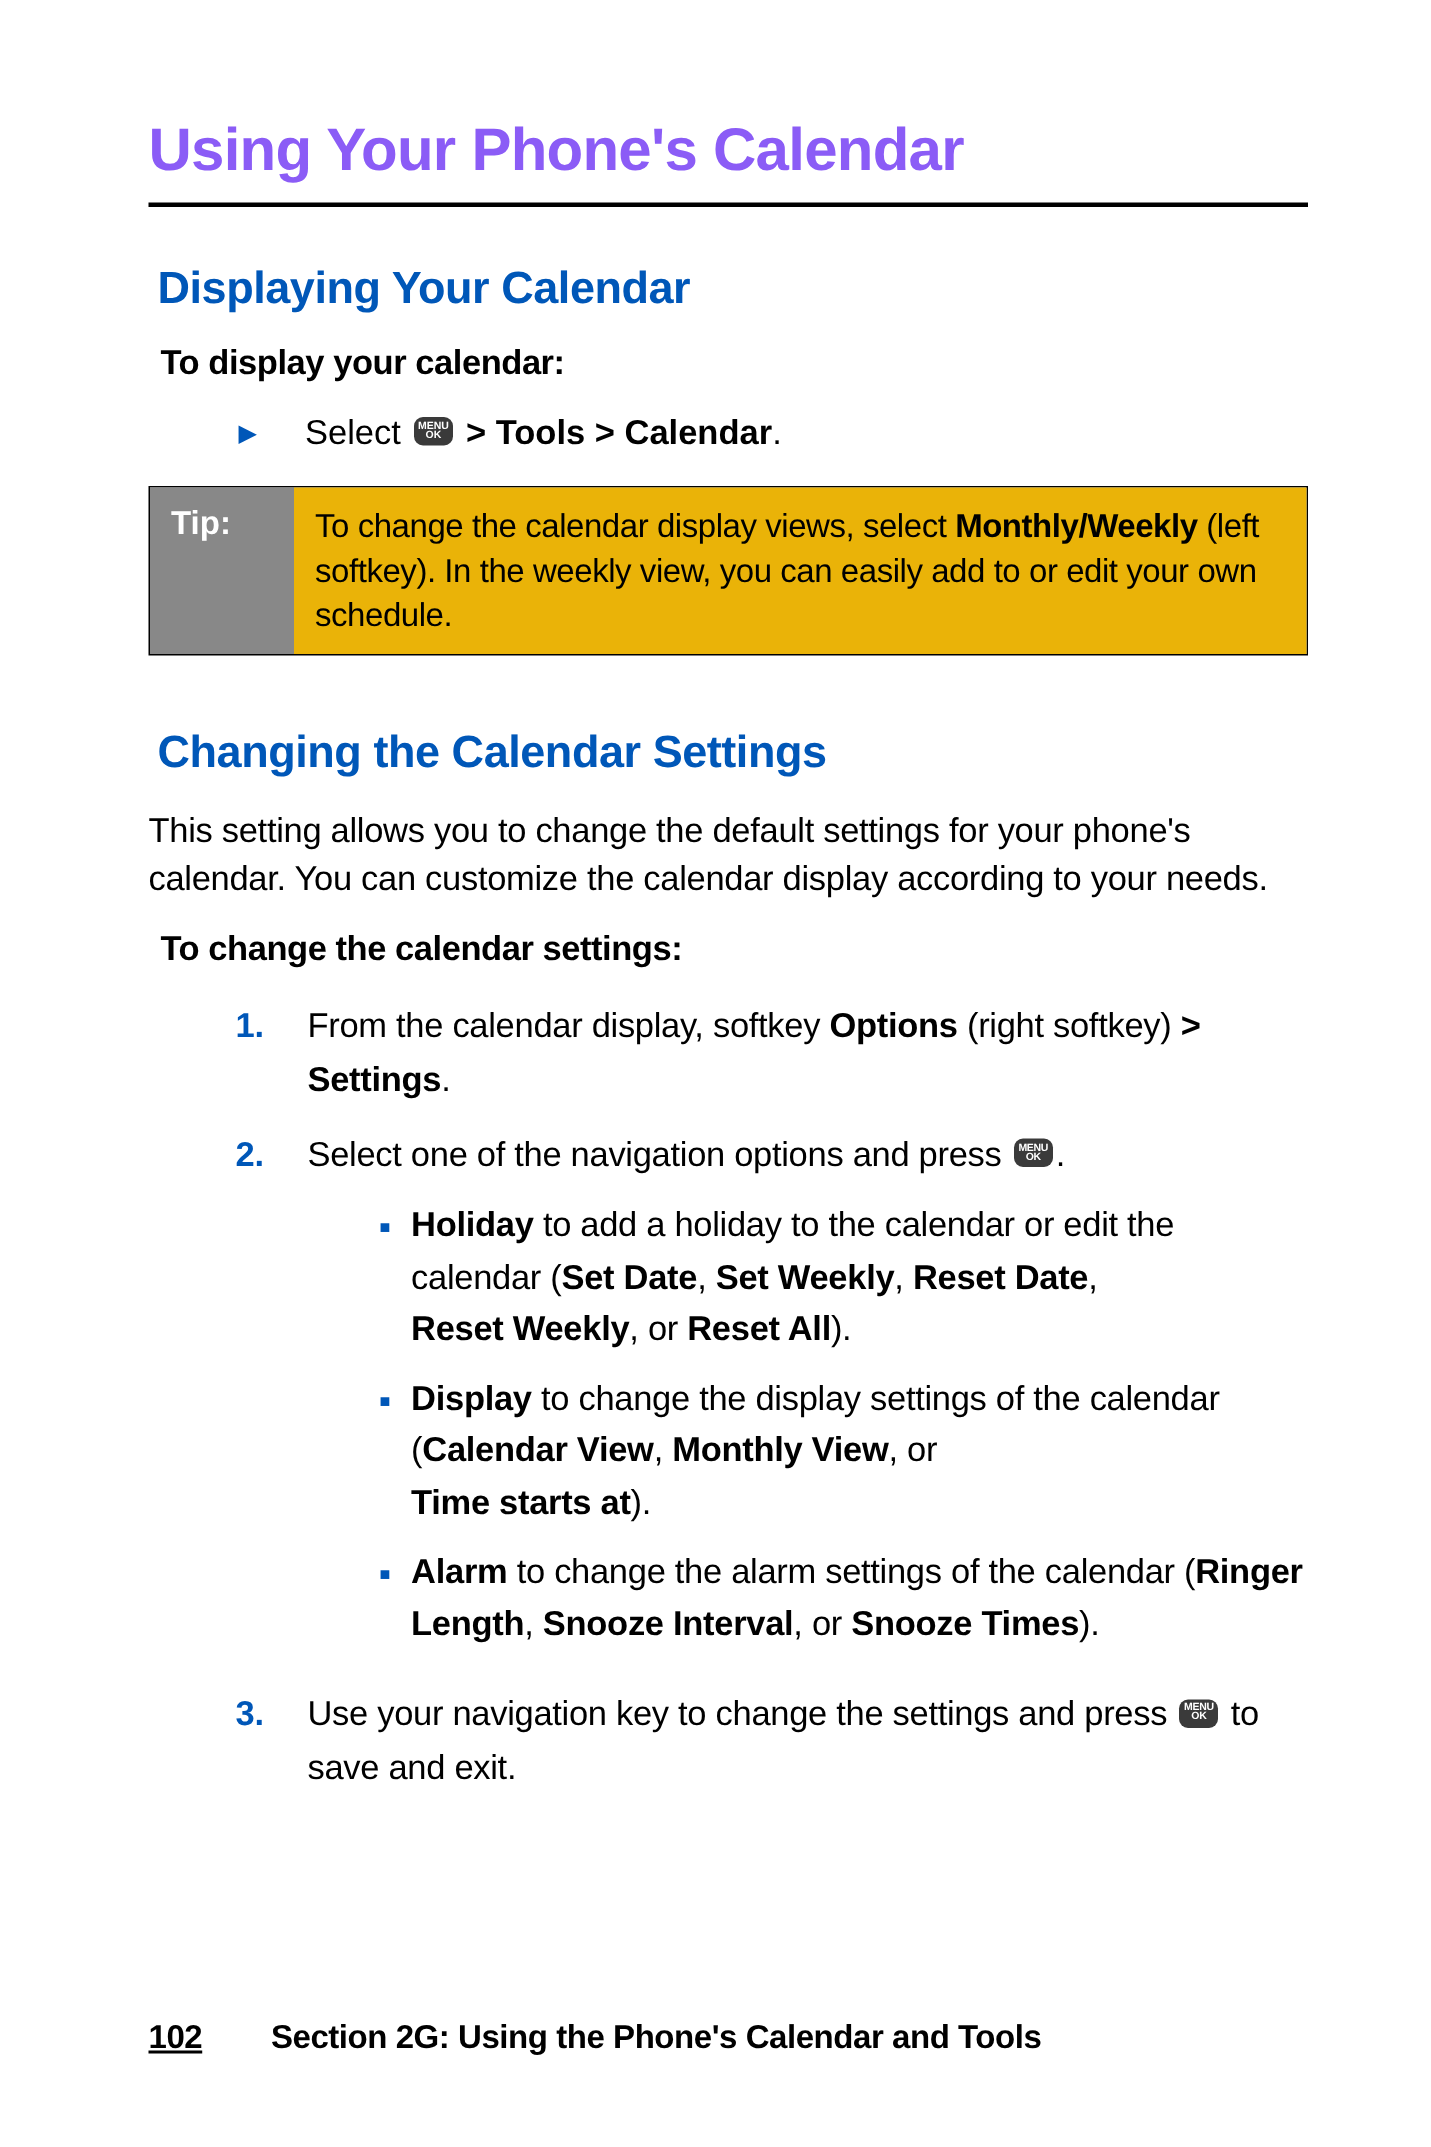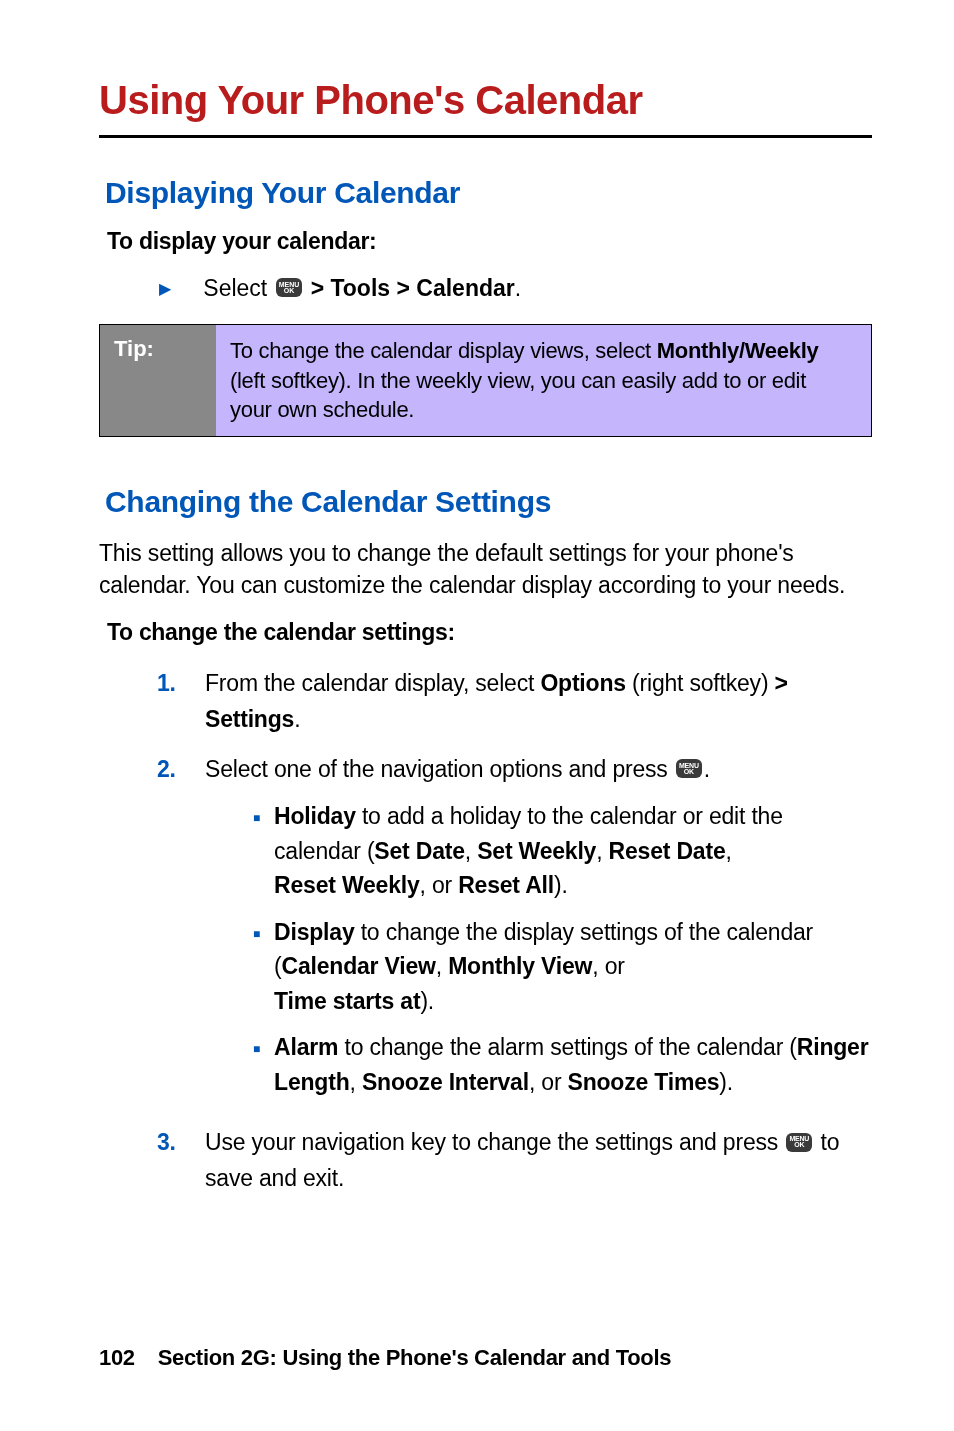--- a/index.html
+++ b/index.html
@@ -10,21 +10,21 @@
     body {
       font-family: Arial, Helvetica, sans-serif;
       background: #ffffff;
       width: 954px;
       height: 1431px;
       padding: 78px 82px 50px 99px;
       position: relative;
       color: #000000;
     }
     .page-title {
-      color: #b91c1c;
+      color: #8b5cf6;
       font-size: 40px;
       font-weight: bold;
       border-bottom: 3px solid #000;
       padding-bottom: 12px;
       margin-bottom: 38px;
       letter-spacing: -0.5px;
     }
     .section-heading {
       color: #0057b8;
       font-size: 30px;
@@ -61,25 +61,25 @@
     .tip-box {
       border: 1px solid #000;
       display: flex;
       margin-bottom: 48px;
     }
     .tip-label {
       background: #888888;
       color: #fff;
       font-weight: bold;
       padding: 11px 14px;
-      width: 116px;
+      width: 96px;
       font-size: 22px;
     }
     .tip-content {
-      background: #c4b5fd;
+      background: #eab308;
       padding: 11px 20px 11px 14px;
       font-size: 22px;
       line-height: 1.35;
       flex: 1;
       letter-spacing: -0.3px;
     }
     .numbered-list {
       margin-left: 58px;
     }
     .list-item {
@@ -141,21 +141,22 @@
     }
     .footer {
       position: absolute;
       bottom: 60px;
       left: 99px;
       font-size: 22px;
       font-weight: bold;
       letter-spacing: -0.3px;
     }
     .footer-num {
-      margin-right: 17px;
+      margin-right: 40px;
+      text-decoration: underline;
     }
   </style>
 </head>
 <body>
 
 <h1 class="page-title">Using Your Phone's Calendar</h1>
 
 <h2 class="section-heading">Displaying Your Calendar</h2>
 
 <div class="sub-heading">To display your calendar:</div>
@@ -181,21 +182,21 @@
 
 <div class="body-text">This setting allows you to change the default settings for your phone's calendar. You can customize the calendar display according to your needs.</div>
 
 <div class="sub-heading">To change the calendar settings:</div>
 
 <div class="numbered-list">
 
   <div class="list-item">
     <div class="list-number">1.</div>
     <div class="list-content">
-      <span>From the calendar display, select </span><span class="bold">Options</span><span> (right softkey) </span><span class="bold">&gt; Settings</span><span>.</span>
+      <span>From the calendar display, softkey </span><span class="bold">Options</span><span> (right softkey) </span><span class="bold">&gt; Settings</span><span>.</span>
     </div>
   </div>
 
   <div class="list-item">
     <div class="list-number">2.</div>
     <div class="list-content">
       <span>Select one of the navigation options and press </span><span class="menu-icon">
           <span>MENU</span>
           <span>OK</span>
         </span><span>.</span>

